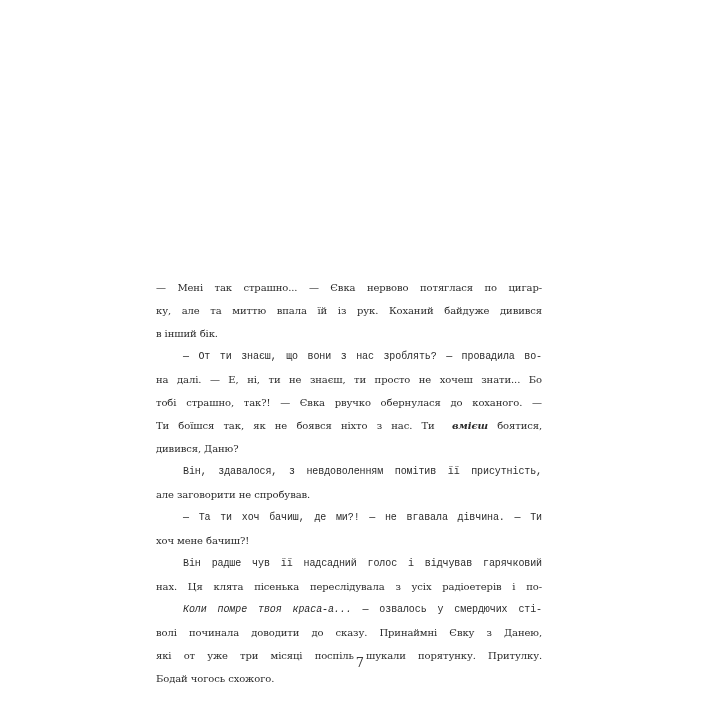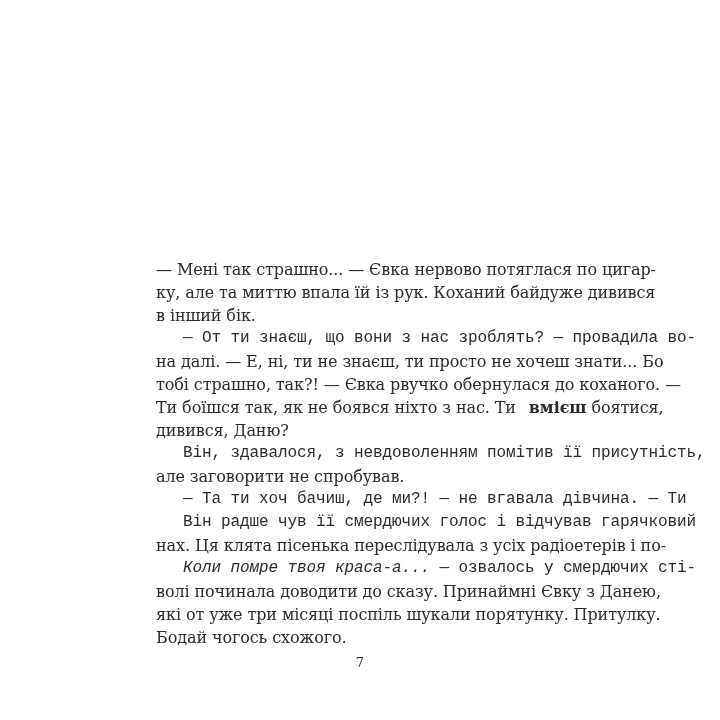--- a/index.html
+++ b/index.html
@@ -17,23 +17,23 @@
     }
     .page {
       position: absolute;
       left: 0; top: 0;
       width: 720px; height: 720px;
       background: #ffffff;
     }
     .text-block {
       position: absolute;
       left: 156px;
-      top: 258px;
+      top: 276px;
       width: 386px;
-      font-size: 16px;
+      font-size: 10px;
       line-height: 23px;
       letter-spacing: -0.1px;
     }
     .line {
       display: block;
       white-space: nowrap;
       height: 23px;
       text-align: justify;
       text-align-last: justify;
     }
@@ -42,20 +42,21 @@
     }
     .line.indent {
       padding-left: 27px;
       font-family: Liberation Mono, monospace;
     }
     em.it {
       font-style: italic;
     }
     strong.bi {
       font-weight: bold;
+      font-style: italic;
       margin-left: 8px;
     }
     .page-number {
       position: absolute;
       left: 0;
       width: 720px;
       top: 655px;
       text-align: center;
       font-size: 13px;
       color: #3a3a3a;
@@ -70,21 +71,22 @@
     <span class="line">ку, але та миттю впала їй із рук. Коханий байдуже дивився</span>
     <span class="line last">в інший бік.</span>
     <span class="line indent">— От ти знаєш, що вони з нас зроблять? — провадила во-</span>
     <span class="line">на далі. — Е, ні, ти не знаєш, ти просто не хочеш знати... Бо</span>
     <span class="line">тобі страшно, так?! — Євка рвучко обернулася до коханого. —</span>
     <span class="line"><span>Ти боїшся так, як не боявся ніхто з нас. Ти </span><strong class="bi">вмієш</strong><span> боятися,</span></span>
     <span class="line last">дивився, Даню?</span>
     <span class="line indent">Він, здавалося, з невдоволенням помітив її присутність,</span>
     <span class="line last">але заговорити не спробував.</span>
     <span class="line indent">— Та ти хоч бачиш, де ми?! — не вгавала дівчина. — Ти</span>
-    <span class="line indent">Він радше чув її смердючих голос і відчував гарячковий</span>
+    <span class="line last">хоч мене бачиш?!</span>
+    <span class="line indent">Він радше чув її надсадний голос і відчував гарячковий</span>
     <span class="line">нах. Ця клята пісенька переслідувала з усіх радіоетерів і по-</span>
     <span class="line indent"><em class="it">Коли помре твоя краса-а...</em><span> — озвалось у смердючих сті-</span></span>
     <span class="line">волі починала доводити до сказу. Принаймні Євку з Данею,</span>
     <span class="line">які от уже три місяці поспіль шукали порятунку. Притулку.</span>
     <span class="line last">Бодай чогось схожого.</span>
   </div>
   <div class="page-number">7</div>
 </div>
 
 </body></html>

